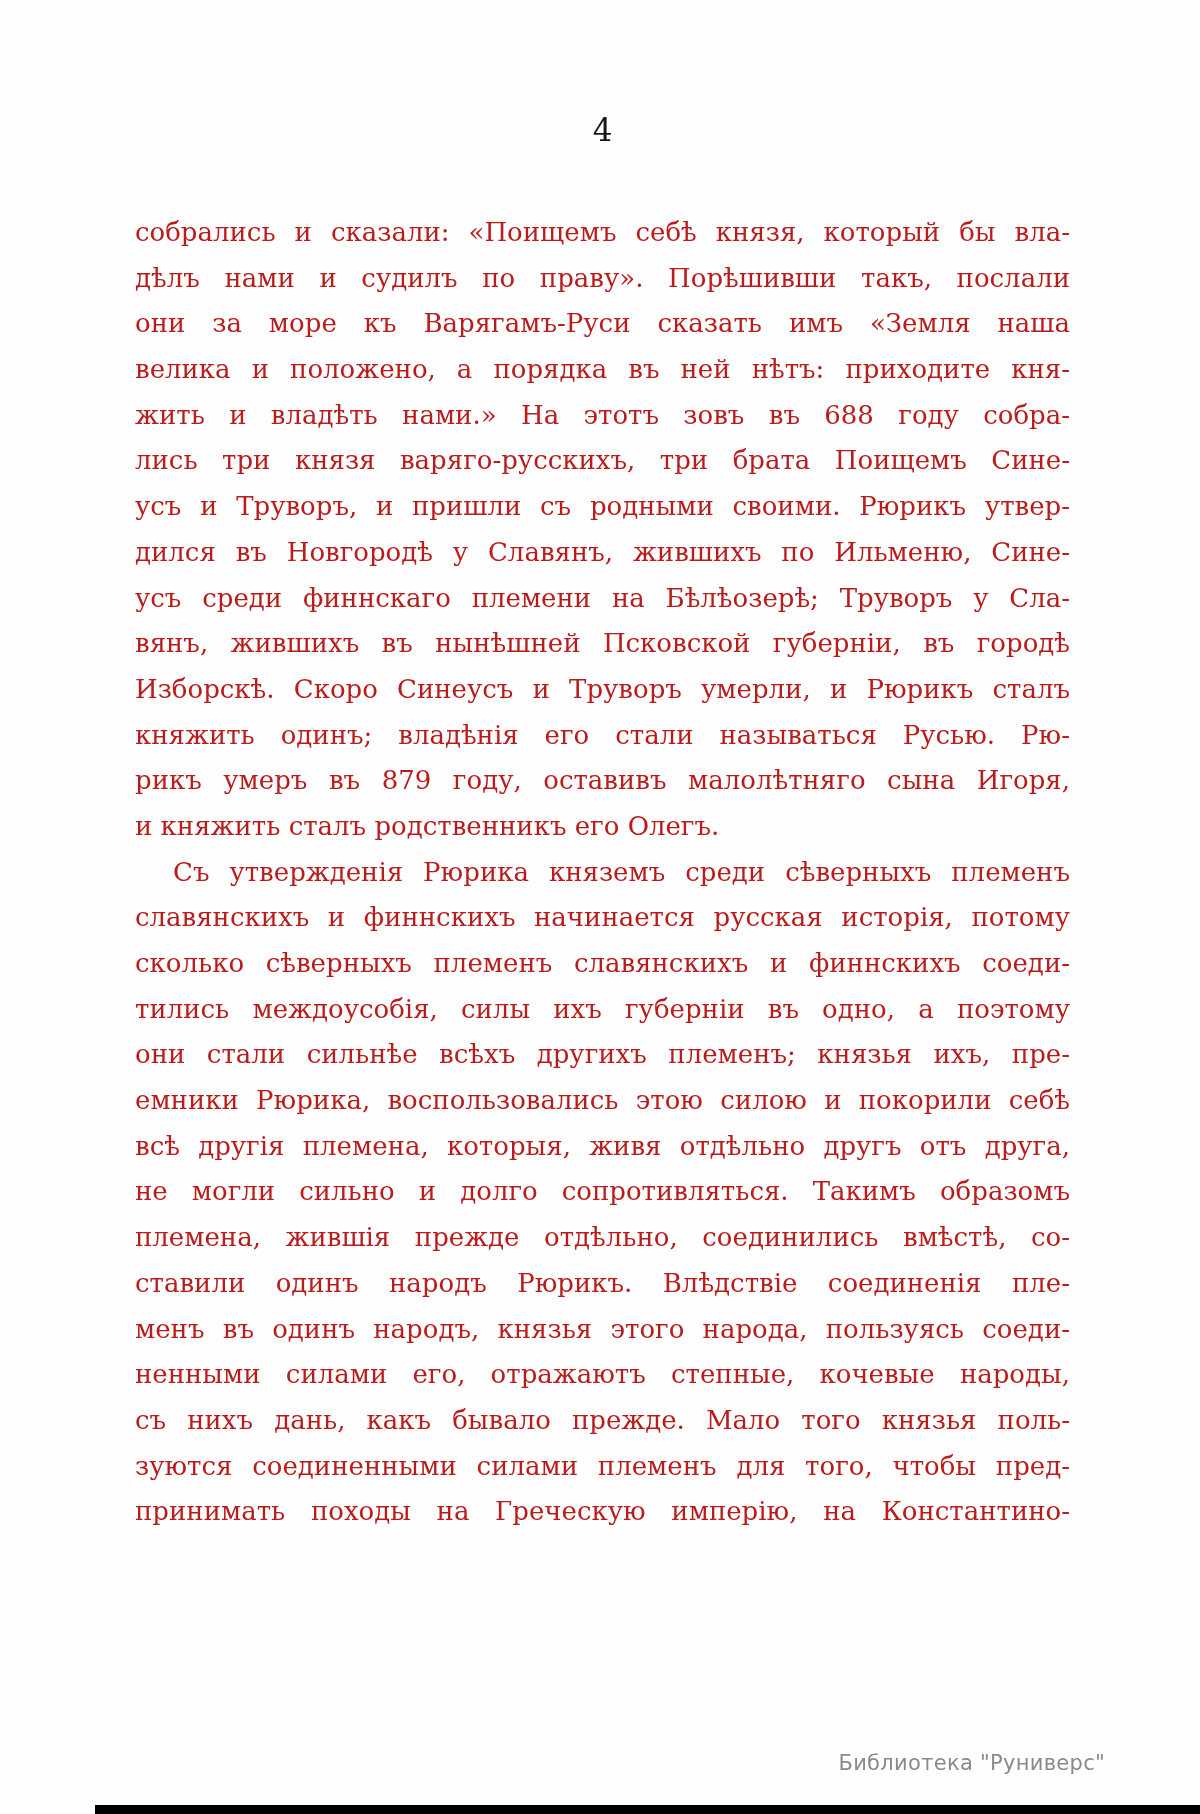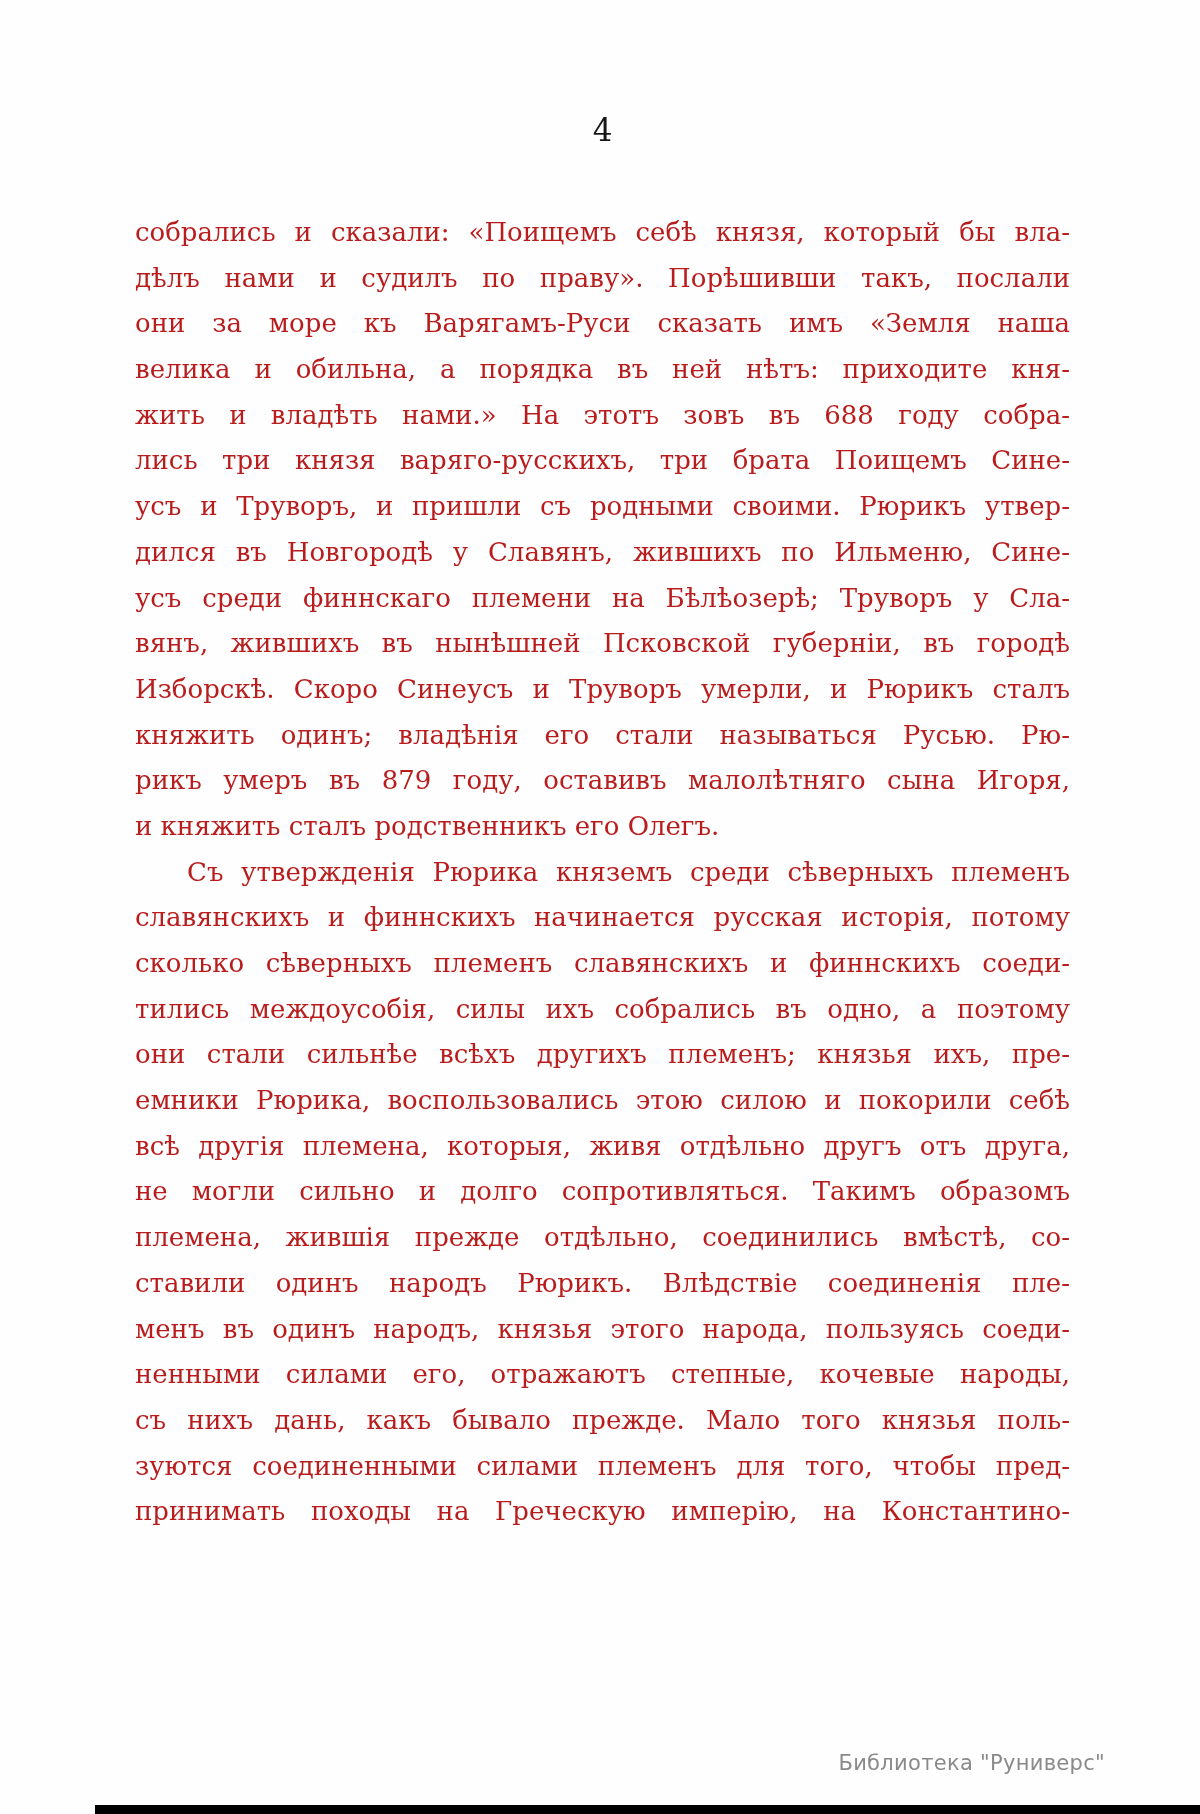--- a/index.html
+++ b/index.html
@@ -40,21 +40,20 @@
     height: 45.7px;
     text-align: justify;
     text-align-last: justify;
     overflow: visible;
   }
   .line.short {
     text-align-last: left;
   }
   .line.indent {
     text-indent: 38px;
-    margin-left: 14px;
   }
   .watermark {
     position: absolute;
     top: 1751px;
     right: 95px;
     font-family: "DejaVu Sans", "Liberation Sans", sans-serif;
     font-size: 21px;
     color: #8a8a8a;
     letter-spacing: 0.3px;
   }
@@ -70,35 +69,35 @@
 </head>
 <body>
 
 <div class="page">
   <div class="page-number">4</div>
 
   <div class="body-text">
       <div class="line">собрались и сказали: «Поищемъ себѣ князя, который бы вла-</div>
       <div class="line">дѣлъ нами и судилъ по праву». Порѣшивши такъ, послали</div>
       <div class="line">они за море къ Варягамъ-Руси сказать имъ «Земля наша</div>
-      <div class="line">велика и обильна, а порядка въ ней нѣтъ: приходите кня-</div>
+      <div class="line">велика и положено, а порядка въ ней нѣтъ: приходите кня-</div>
       <div class="line">жить и владѣть нами.» На этотъ зовъ въ 688 году собра-</div>
       <div class="line">лись три князя варяго-русскихъ, три брата Поищемъ Сине-</div>
       <div class="line">усъ и Труворъ, и пришли съ родными своими. Рюрикъ утвер-</div>
       <div class="line">дился въ Новгородѣ у Славянъ, жившихъ по Ильменю, Сине-</div>
       <div class="line">усъ среди финнскаго племени на Бѣлѣозерѣ; Труворъ у Сла-</div>
       <div class="line">вянъ, жившихъ въ нынѣшней Псковской губерніи, въ городѣ</div>
       <div class="line">Изборскѣ. Скоро Синеусъ и Труворъ умерли, и Рюрикъ сталъ</div>
       <div class="line">княжить одинъ; владѣнія его стали называться Русью. Рю-</div>
       <div class="line">рикъ умеръ въ 879 году, оставивъ малолѣтняго сына Игоря,</div>
       <div class="line short">и княжить сталъ родственникъ его Олегъ.</div>
       <div class="line indent">Съ утвержденія Рюрика княземъ среди сѣверныхъ племенъ</div>
       <div class="line">славянскихъ и финнскихъ начинается русская исторія, потому</div>
       <div class="line">сколько сѣверныхъ племенъ славянскихъ и финнскихъ соеди-</div>
-      <div class="line">тились междоусобія, силы ихъ собрались въ одно, а поэтому</div>
+      <div class="line">тились междоусобія, силы ихъ губерніи въ одно, а поэтому</div>
       <div class="line">они стали сильнѣе всѣхъ другихъ племенъ; князья ихъ, пре-</div>
       <div class="line">емники Рюрика, воспользовались этою силою и покорили себѣ</div>
       <div class="line">всѣ другія племена, которыя, живя отдѣльно другъ отъ друга,</div>
       <div class="line">не могли сильно и долго сопротивляться. Такимъ образомъ</div>
       <div class="line">племена, жившія прежде отдѣльно, соединились вмѣстѣ, со-</div>
       <div class="line">ставили одинъ народъ Рюрикъ. Влѣдствіе соединенія пле-</div>
       <div class="line">менъ въ одинъ народъ, князья этого народа, пользуясь соеди-</div>
       <div class="line">ненными силами его, отражаютъ степные, кочевые народы,</div>
       <div class="line">съ нихъ дань, какъ бывало прежде. Мало того князья поль-</div>
       <div class="line">зуются соединенными силами племенъ для того, чтобы пред-</div>

